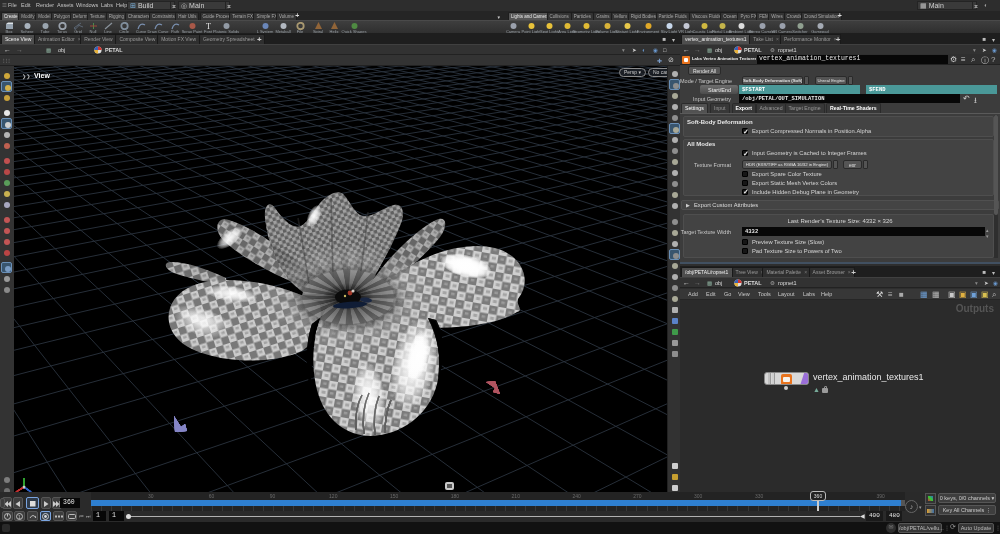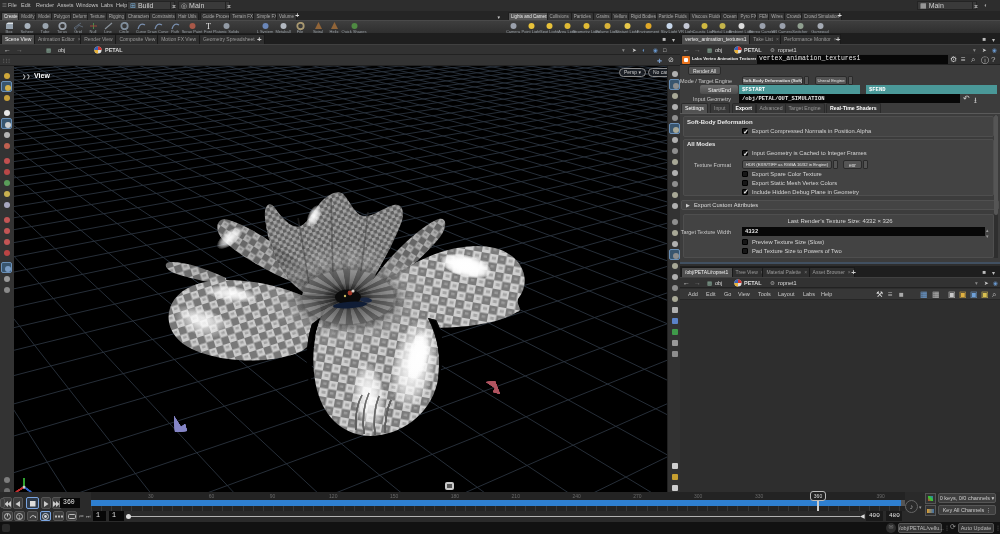--- a/index.html
+++ b/index.html
@@ -1004,20 +1004,37 @@
     <span style="position:absolute;left:26px;top:2px">Edit</span>
     <span style="position:absolute;left:44px;top:2px">Go</span>
     <span style="position:absolute;left:58px;top:2px">View</span>
     <span style="position:absolute;left:78px;top:2px">Tools</span>
     <span style="position:absolute;left:98px;top:2px">Layout</span>
     <span style="position:absolute;left:123px;top:2px">Labs</span>
     <span style="position:absolute;left:141px;top:2px">Help</span>
     <span id="netmenuicons"></span>
   <div style="position: absolute; left: 196px; top: 1px; color: rgb(221, 221, 221); font-size: 8px;">⚒</div><div style="position: absolute; left: 208px; top: 1px; color: rgb(187, 187, 187); font-size: 8px;">≡</div><div style="position: absolute; left: 219px; top: 1px; color: rgb(170, 170, 170); font-size: 8px;">■</div><div style="position: absolute; left: 240px; top: 1px; color: rgb(111, 161, 216); font-size: 8px;">▦</div><div style="position: absolute; left: 252px; top: 1px; color: rgb(187, 187, 187); font-size: 8px;">▦</div><div style="position: absolute; left: 268px; top: 1px; color: rgb(201, 201, 201); font-size: 8px;">▣</div><div style="position: absolute; left: 279px; top: 1px; color: rgb(224, 176, 64); font-size: 8px;">▣</div><div style="position: absolute; left: 290px; top: 1px; color: rgb(111, 161, 216); font-size: 8px;">▣</div><div style="position: absolute; left: 301px; top: 1px; color: rgb(216, 192, 80); font-size: 8px;">▣</div><div style="position: absolute; left: 312px; top: 1px; color: rgb(204, 204, 204); font-size: 8px;">⌕</div></div>
 
+  <div class="abs" id="netcanvas">
+    <span style="position:absolute;right:6px;top:3px;color:#555;font-size:10px;font-weight:bold">Outputs</span>
+
+    <div style="position:absolute;left:84px;top:72px;width:45px;height:13px;background:#d8d8d8;border:1px solid #888;border-radius:3px;overflow:hidden">
+      <div style="position:absolute;left:3px;top:0;width:3px;height:13px;background:#c0c0c0;border-right:1px solid #9a9a9a"></div>
+      <div style="position:absolute;left:7px;top:0;width:3px;height:13px;background:#cfcfcf;border-right:1px solid #9a9a9a"></div>
+      <div style="position:absolute;left:16px;top:1px;width:11px;height:11px;background:#e8731d;border-radius:2px">
+          <div style="position:absolute;left:2px;top:3px;width:7px;height:5px;background:#f8f4ee;border-radius:1px"></div>
+        </div>
+      <div style="position:absolute;right:0;top:0;width:9px;height:13px;background:#9a6ed8;transform:skewX(-18deg) translateX(3px)"></div>
+    </div>
+    <div style="position:absolute;left:104px;top:86px;width:4px;height:4px;background:#ccc;border-radius:50%"></div>
+    <span style="position:absolute;left:133px;top:72px;color:#e8e8e8;font-size:9px">vertex_animation_textures1</span>
+    <span style="position:absolute;left:133px;top:86px;color:#7a9;font-size:7px">▲</span>
+    <div style="position:absolute;left:142px;top:88px;width:6px;height:5px;background:#9a9a9a;border-radius:1px"></div>
+      <div style="position:absolute;left:143.5px;top:85.5px;width:3px;height:3px;border:1px solid #9a9a9a;border-bottom:none;border-radius:2px 2px 0 0"></div>
+  </div>
 
   <div class="abs" id="playbar">
       <div style="position: absolute; left: 91px; top: 0px; width: 814px; height: 8px; background: rgb(35, 35, 35);"></div>
       <div style="position: absolute; left: 143.799px; top: 1px; width: 14px; text-align: center; color: rgb(106, 106, 106); font-size: 5px;">30</div>
       <div style="position: absolute; left: 204.627px; top: 1px; width: 14px; text-align: center; color: rgb(106, 106, 106); font-size: 5px;">60</div>
       <div style="position: absolute; left: 265.454px; top: 1px; width: 14px; text-align: center; color: rgb(106, 106, 106); font-size: 5px;">90</div>
       <div style="position: absolute; left: 326.281px; top: 1px; width: 14px; text-align: center; color: rgb(106, 106, 106); font-size: 5px;">120</div>
       <div style="position: absolute; left: 387.108px; top: 1px; width: 14px; text-align: center; color: rgb(106, 106, 106); font-size: 5px;">150</div>
       <div style="position: absolute; left: 447.935px; top: 1px; width: 14px; text-align: center; color: rgb(106, 106, 106); font-size: 5px;">180</div>
       <div style="position: absolute; left: 508.762px; top: 1px; width: 14px; text-align: center; color: rgb(106, 106, 106); font-size: 5px;">210</div>

